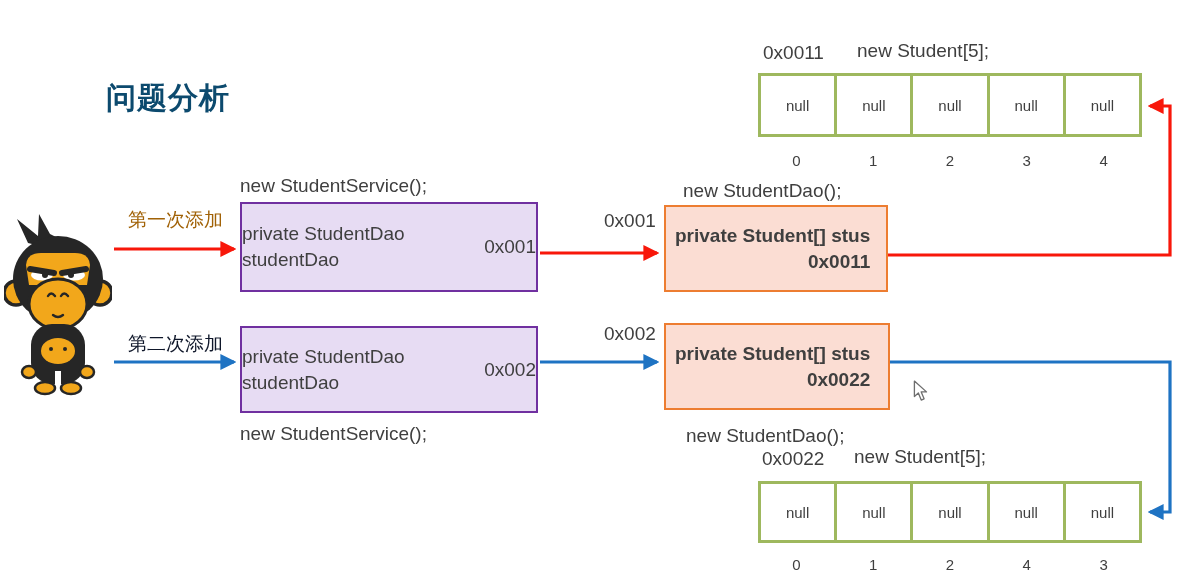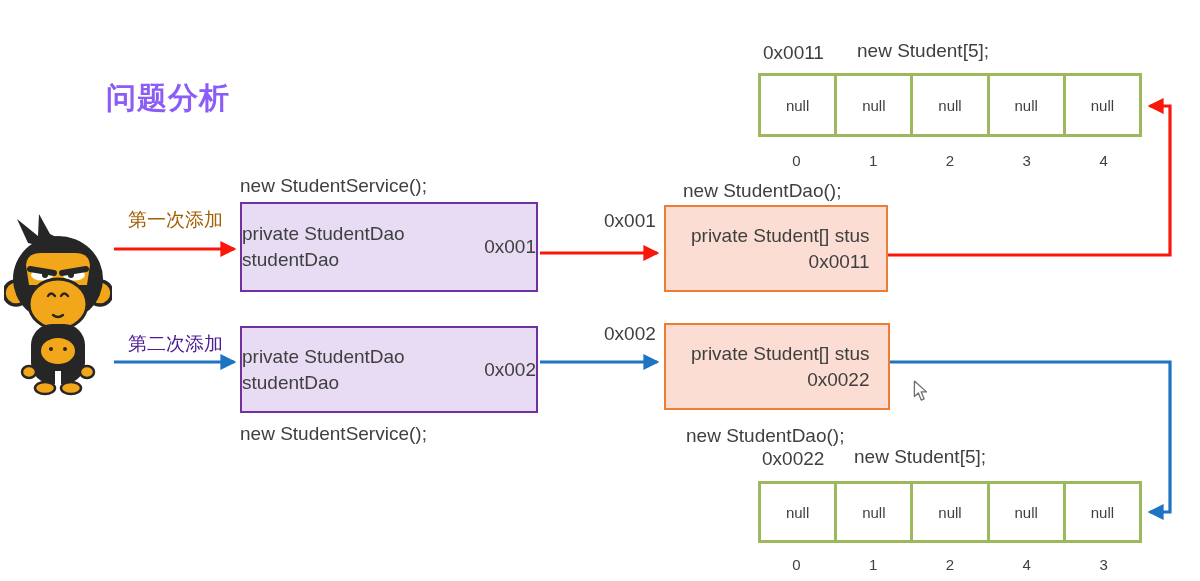--- a/index.html
+++ b/index.html
@@ -3,37 +3,37 @@
 <meta charset="utf-8">
 <style>
   html,body{margin:0;padding:0;background:#fff;}
   #canvas{
     position:relative;width:1200px;height:581px;background:#ffffff;
     font-family:"Liberation Sans", sans-serif;color:#3f3f3f;overflow:hidden;
   }
   .abs{position:absolute;}
   .lbl{font-size:19px;color:#3f3f3f;white-space:nowrap;line-height:1.1;}
   .ctr{text-align:left;}
-  #title{left:106px;top:78px;font-size:30px;font-weight:bold;color:#8b5cf6;letter-spacing:1px;white-space:nowrap;text-align:center;}
+  #title{left:106px;top:78px;font-size:30px;font-weight:bold;color:#0c4a6e;letter-spacing:1px;white-space:nowrap;text-align:center;}
   .flowlbl{font-size:19px;white-space:nowrap;line-height:1.1;}
   #flow1{left:128px;top:210px;color:#a16207;}
-  #flow2{left:128px;top:334px;color:#4c1d95;text-align:center;}
+  #flow2{left:128px;top:334px;color:#0f172a;text-align:center;}
   .pbox{
     background:#e7dcf3;border:2.5px solid #7030a0;
     display:flex;flex-direction:row;align-items:center;justify-content:center;
     font-size:19px;line-height:1.35;box-sizing:border-box;
   }
   #pbox1{left:240px;top:202px;width:298px;height:90px;}
   #pbox2{left:240px;top:326px;width:298px;height:87px;}
   #pbox1-cap{left:240px;top:176px;width:298px;}
   #pbox2-cap{left:240px;top:424px;width:298px;}
   .obox{
     background:#fbddd3;border:2.5px solid #ed7d31;
     display:flex;align-items:center;box-sizing:border-box;
-    font-size:19px;line-height:1.35;padding-left:25px;
+    font-size:19px;line-height:1.35;padding-left:9px;font-weight:bold;
   }
   #obox1{left:664px;top:205px;width:224px;height:87px;}
   #obox2{left:664px;top:323px;width:226px;height:87px;}
   .obox-inner{display:inline-block;}
   .obox-inner .r{text-align:right;}
   #obox1-cap{left:683px;top:181px;}
   #obox2-cap{left:686px;top:426px;}
   .reflbl{font-size:19px;color:#3f3f3f;white-space:nowrap;}
   #ref1{left:604px;top:210px;}
   #ref2{left:604px;top:323px;}

